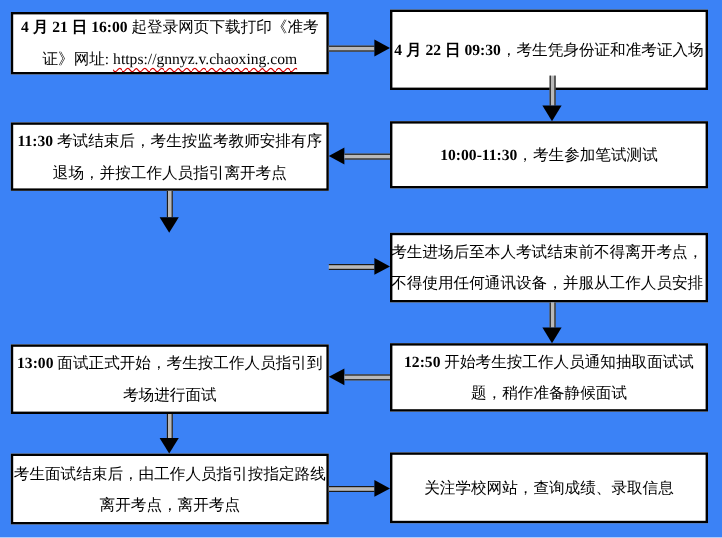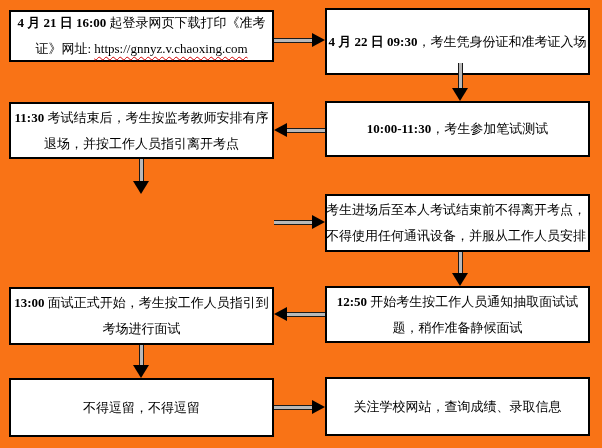--- a/index.html
+++ b/index.html
@@ -1,17 +1,17 @@
 <!DOCTYPE html>
 <html><head>
 <meta charset="utf-8">
 <style>
   html,body{margin:0;padding:0;background:#ffffff;}
   .canvas{
-    position:relative;width:602px;height:448px;background:#f97316;
+    position:relative;width:602px;height:448px;background:#3b82f6;
     font-family:"Liberation Serif","DejaVu Serif",serif;color:#000;overflow:hidden;
   }
   .box{
     position:absolute;border:2px solid #000;box-sizing:border-box;background:#fff;
     display:flex;flex-direction:column;justify-content:center;align-items:center;
     text-align:center;font-size:13px;line-height:26px;padding:0 2px;
   }
   .box .line{white-space:nowrap;}
   .box .b{font-weight:bold;}
   .misspell{
@@ -75,21 +75,22 @@
     </div>
   <div class="box left-col" id="b7">
       <div class="line"><span class="b">13:00</span><span> 面试正式开始，考生按工作人员指引到</span></div>
       <div class="line"><span>考场进行面试</span></div>
     </div>
   <div class="box right-col" id="b8">
       <div class="line"><span class="b">12:50</span><span> 开始考生按工作人员通知抽取面试试</span></div>
       <div class="line"><span>题，稍作准备静候面试</span></div>
     </div>
   <div class="box left-col" id="b9">
-      <div class="line"><span>不得逗留，不得逗留</span></div>
+      <div class="line"><span>考生面试结束后，由工作人员指引按指定路线</span></div>
+      <div class="line"><span>离开考点，离开考点</span></div>
     </div>
   <div class="box right-col" id="b10">
       <div class="line"><span>关注学校网站，查询成绩、录取信息</span></div>
     </div>
 
   <div class="h-arrow" id="a1">
     <div class="shaft"></div>
     <div class="head head-right"></div>
   </div>
 

